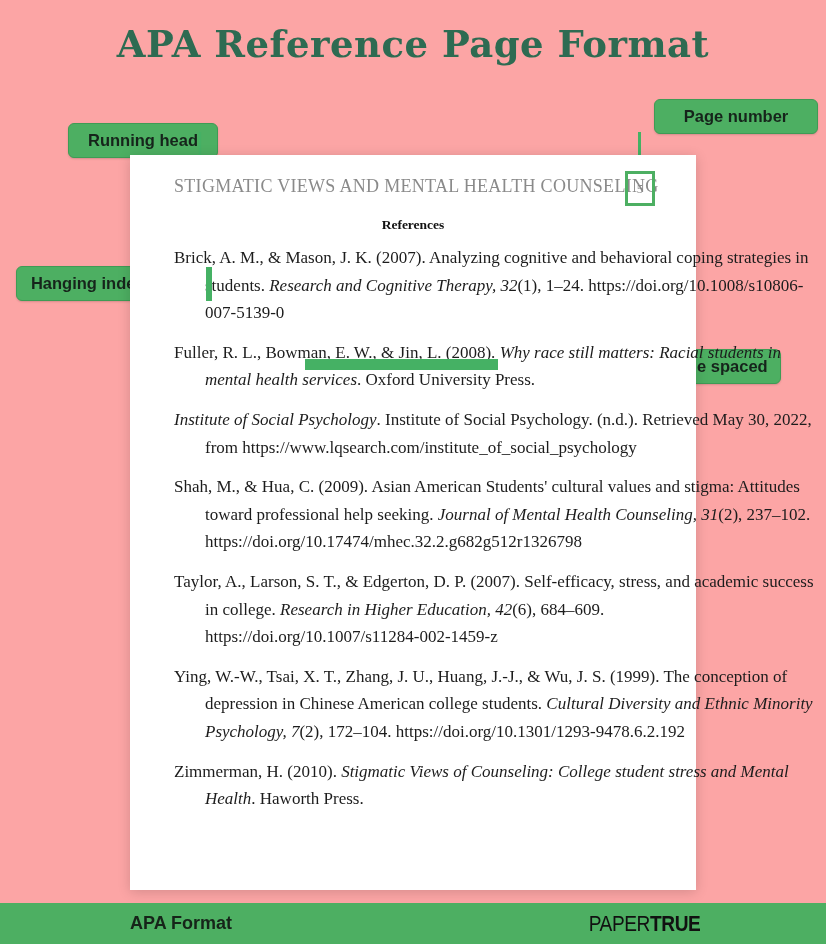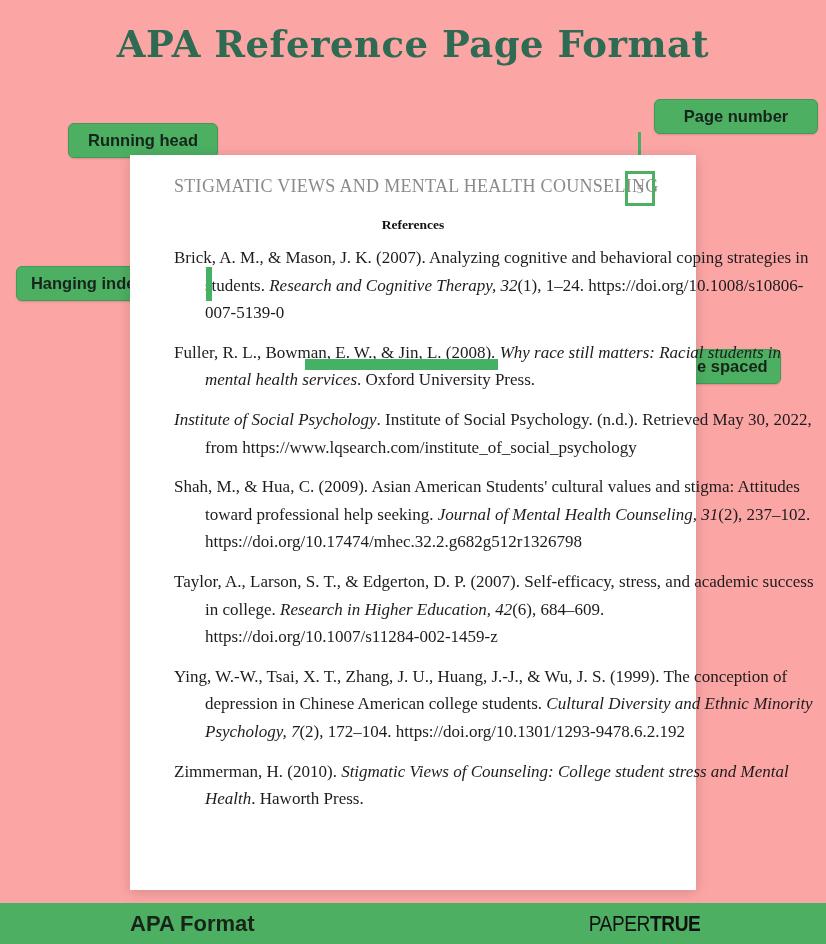--- a/index.html
+++ b/index.html
@@ -52,21 +52,21 @@
   .ref-entry{margin-bottom:12px;}
   .ref-line{font-size:17px;line-height:27.6px;white-space:nowrap;}
   .ref-line.cont{margin-left:31px;}
   .ref-line em{font-style:italic;}
   
   .footer{
     position:absolute;left:0;top:903px;width:826px;height:41px;background:#4daf62;
     display:flex;align-items:center;justify-content:space-between;
     box-sizing:border-box;padding:0 126px 0 130px;
   }
-  .footer-label{font-weight:700;font-size:22px;color:#162419;}
+  .footer-label{font-weight:700;font-size:18px;color:#162419;}
   .brand{display:flex;align-items:center;color:#111;font-size:22.5px;
     transform:scaleX(0.85);transform-origin:right center;letter-spacing:-0.5px;}
   .brand .light{font-weight:400;}
   .brand .bold{font-weight:700;}
 </style>
 </head>
 <body>
 
 <div id="canvas">
 

